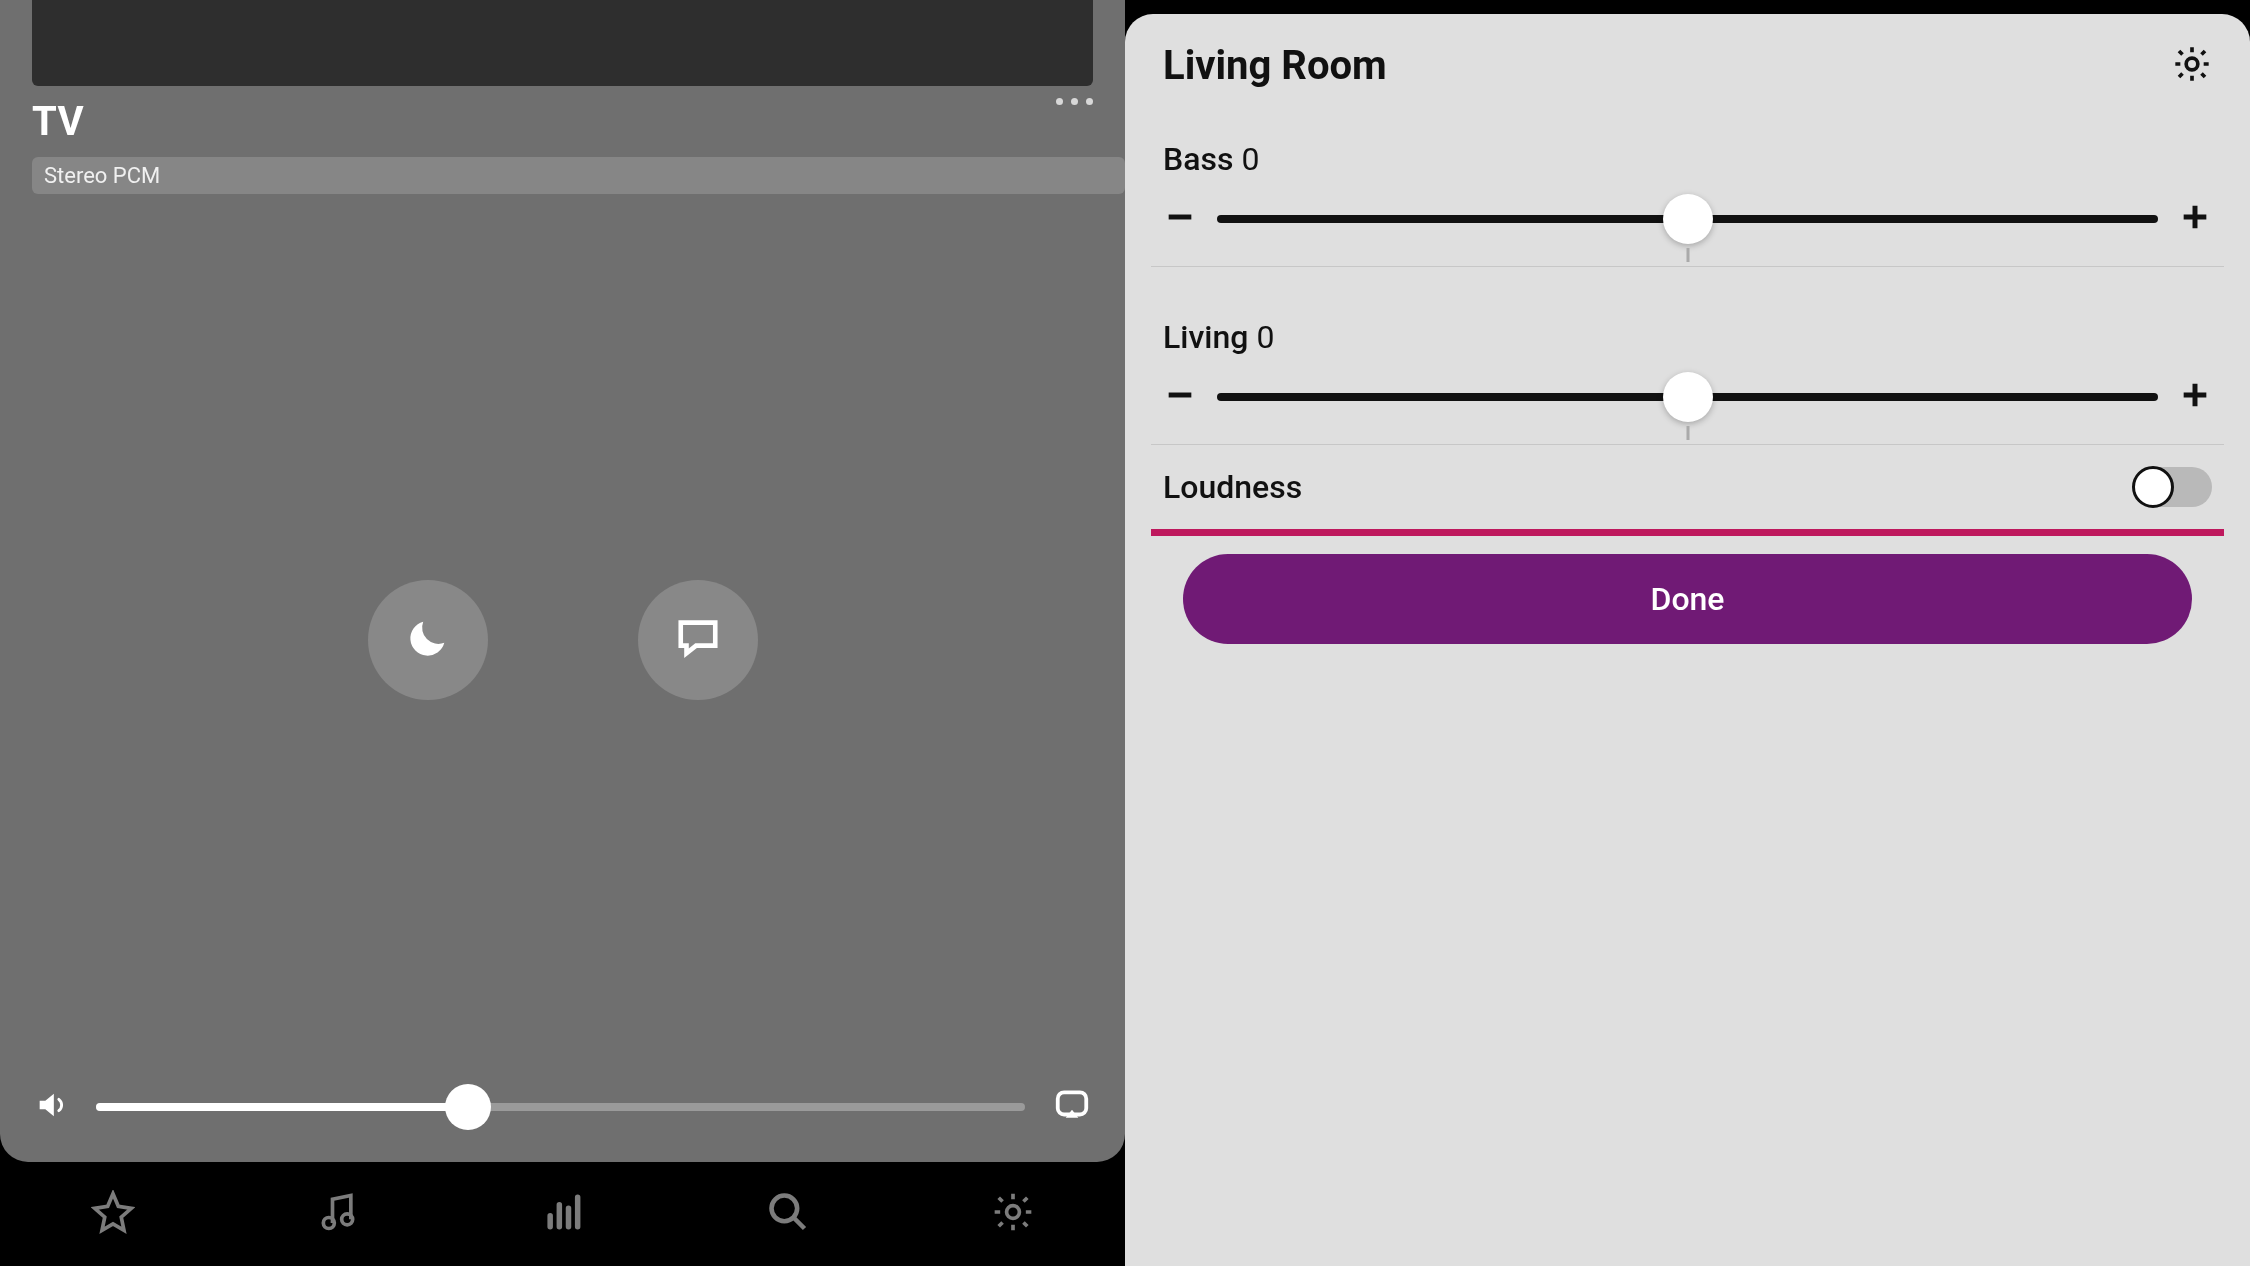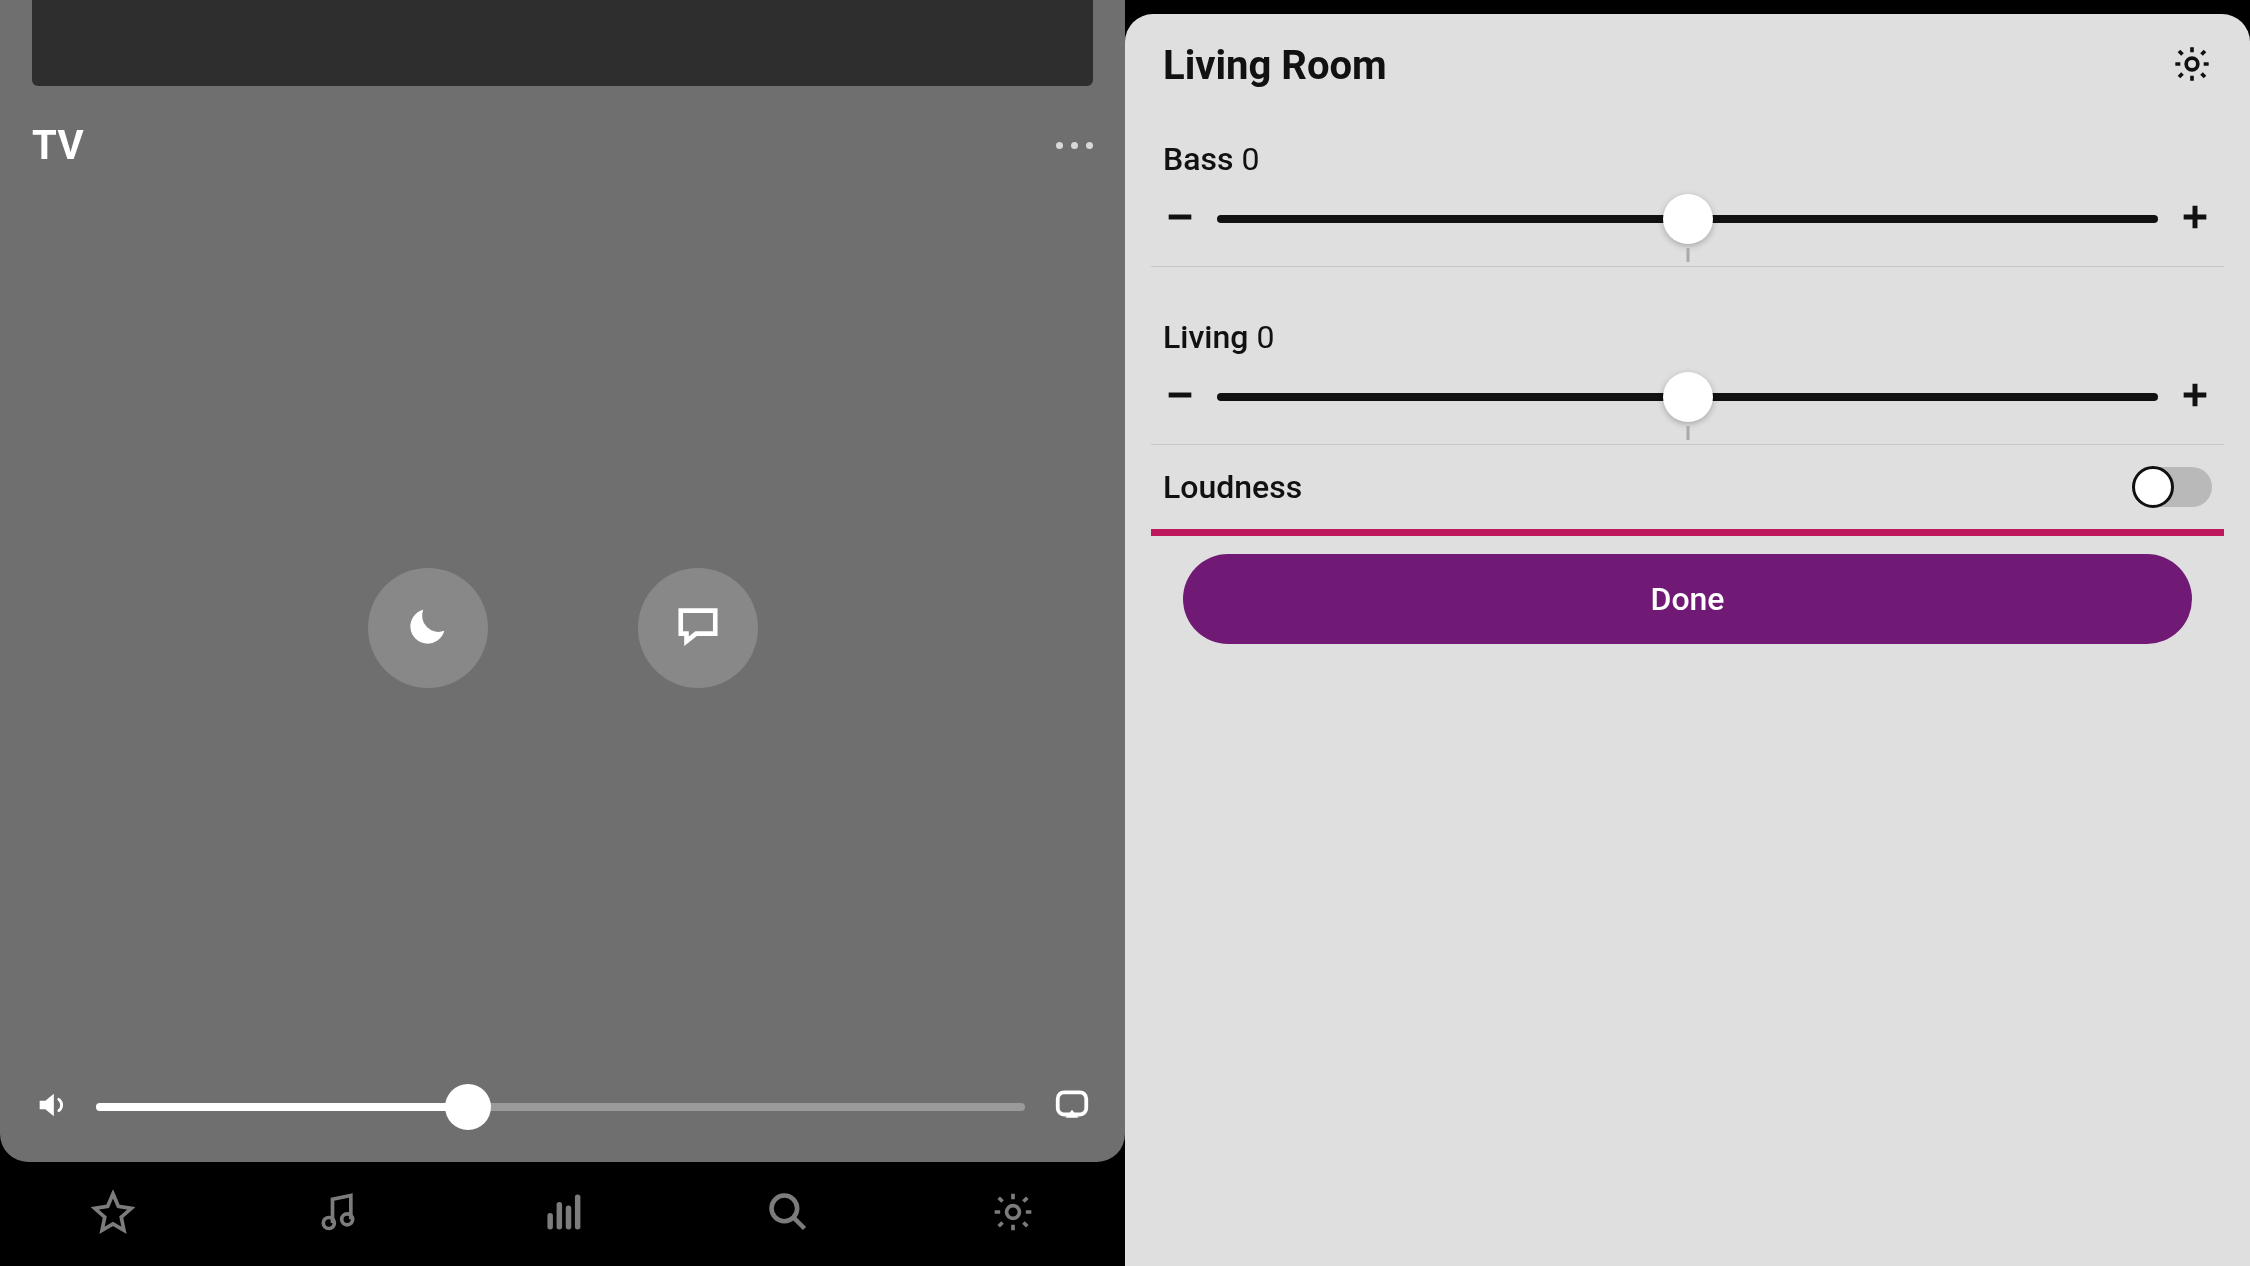--- a/index.html
+++ b/index.html
@@ -3,21 +3,21 @@
 <meta charset="utf-8">
 <style>
   * { box-sizing: border-box; margin: 0; padding: 0; }
   html, body { width: 100%; height: 100%; font-family: -apple-system, BlinkMacSystemFont, "Segoe UI", Roboto, Helvetica, Arial, sans-serif; }
   body { display: flex; background: #000; }
 
   
   .left { width: 50%; height: 100%; display: flex; flex-direction: column; background: #000; color: #fff; }
   .left-main { flex: 1; background: #6f6f6f; border-radius: 0 0 28px 28px; display: flex; flex-direction: column; position: relative; overflow: hidden; }
   .art { margin: 0 32px; height: 86px; background: #2e2e2e; border-radius: 0 0 6px 6px; }
-  .titlebar { display: flex; align-items: center; justify-content: space-between; padding: 36px 32px 0 32px; }
+  .titlebar { display: flex; justify-content: space-between; padding: 12px 32px 0 32px; }
   .title { font-size: 40px; font-weight: 700; letter-spacing: .5px; }
   .dots { display: flex; gap: 8px; }
   .dots span { width: 7px; height: 7px; border-radius: 50%; background: #d8d8d8; }
   .badge { display: inline-block; margin: 12px 0 0 32px; background: #868686; color: #f0f0f0; font-size: 22px; padding: 6px 12px; border-radius: 6px; }
 
   .mode-buttons { flex: 1; display: flex; align-items: center; justify-content: center; gap: 150px; }
   .round-btn { width: 120px; height: 120px; border-radius: 50%; background: #888; display: flex; align-items: center; justify-content: center; }
   .round-btn svg { width: 46px; height: 46px; }
 
   .volume-row { display: flex; align-items: center; gap: 28px; padding: 0 34px 34px 34px; }
@@ -65,20 +65,21 @@
     <div class="art"></div>
 
     <div class="titlebar">
       <div class="title">TV</div>
       <div class="dots">
         <span></span>
           <span></span>
           <span></span>
       </div>
     </div>
+    <div class="badge">Stereo PCM</div>
 
     <div class="mode-buttons">
       <div class="round-btn">
         <span>
           <svg viewBox="0 0 24 24" fill="#fff">
               <path d="M20.5 14.5A8.5 8.5 0 0 1 9.5 3.5 9 9 0 1 0 20.5 14.5Z"></path>
             </svg>
         </span>
       </div>
       <div class="round-btn">

